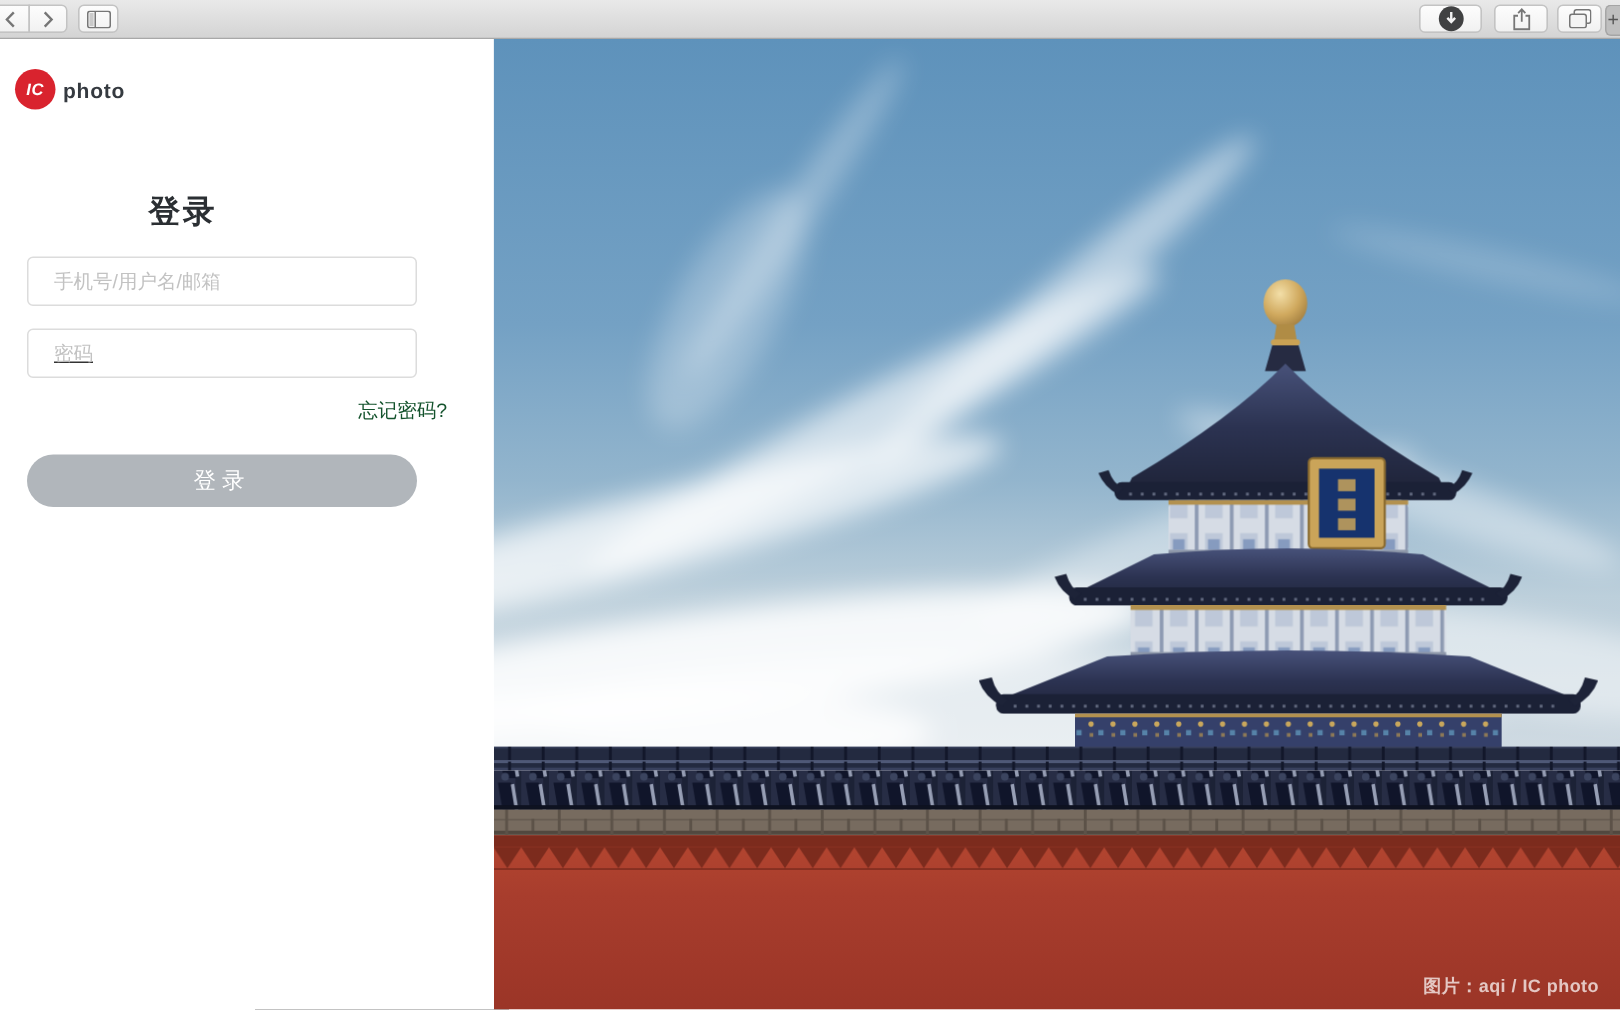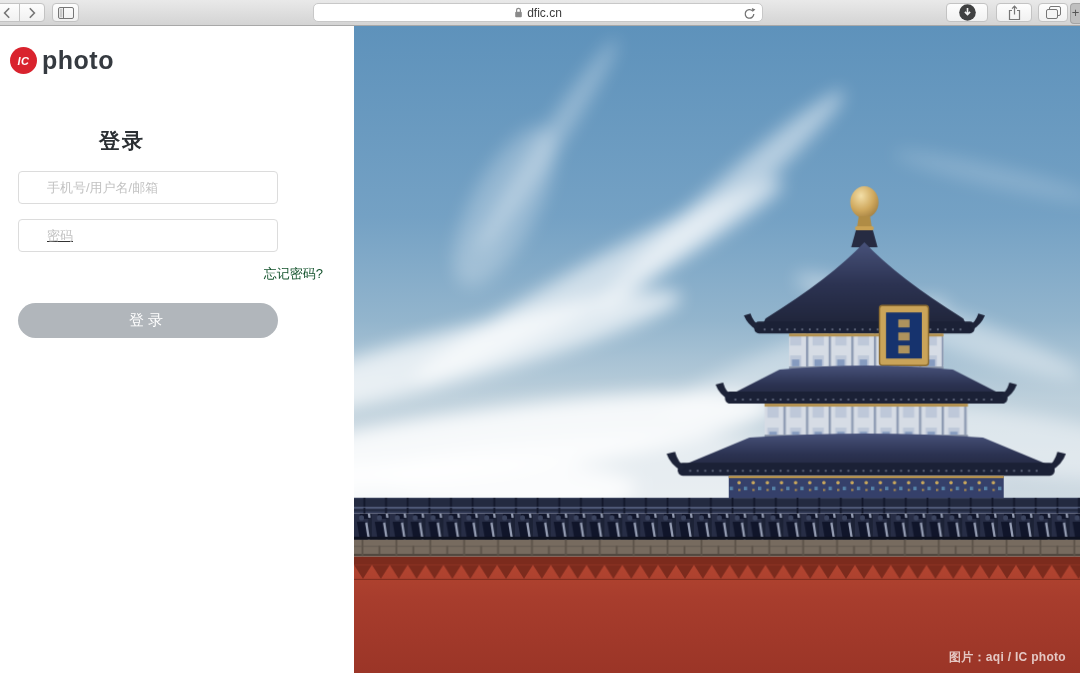--- a/index.html
+++ b/index.html
@@ -37,37 +37,37 @@
   .dl-btn{right:92px;width:42px;}
   .share-btn{right:48px;width:36px;}
   .tabs-btn{right:12px;width:30px;}
   .newtab-partial{
     position:absolute;right:0;top:3px;width:9px;height:19px;
     background:#bfbfbf;border:1px solid #a5a5a5;border-right:none;border-radius:4px 0 0 4px;
     color:#555;font-size:13px;line-height:17px;text-align:center;overflow:hidden;
   }
   
   .content{display:flex;height:647px;}
-  .login-panel{width:354px;position:relative;background:#fff;flex:none;}
+  .login-panel{width:329px;position:relative;background:#fff;flex:none;}
   .logo{position:absolute;left:10px;top:20px;display:flex;align-items:center;}
   .logo-badge{
     width:27px;height:27px;border-radius:50%;background:#d9232e;
     color:#fff;font-weight:bold;font-size:11px;letter-spacing:0.5px;
     display:flex;align-items:center;justify-content:center;font-style:italic;
   }
-  .logo-word{margin-left:5px;font-size:25px;font-weight:bold;color:#353a40;letter-spacing:0.5px;}
+  .logo-word{margin-left:5px;font-size:14px;font-weight:bold;color:#353a40;letter-spacing:0.5px;}
   .login-title{
     position:absolute;left:18px;top:101px;width:260px;margin:0;
     text-align:center;transform:translateX(-26px);
     font-size:21px;font-weight:bold;color:#2b2f33;letter-spacing:2px;
   }
   .field{
     position:absolute;left:18px;width:260px;height:33px;box-sizing:border-box;
     border:1px solid #dcdcdc;border-radius:4px;background:#fff;
-    font-size:13px;color:#333;padding:0 28px;outline:none;
+    font-size:13px;color:#333;padding:0 17px;outline:none;
     font-family:inherit;
   }
   .field::placeholder{color:#c2c2c2;}
   .field.username{top:145px;}
   .field.password{top:193px;text-decoration:underline;}
   .forgot-link{
     position:absolute;right:31px;top:239px;
     font-size:13px;color:#14532d;text-decoration:none;
   }
   .login-btn{
@@ -103,33 +103,20 @@
       </button>
     </div>
     <button class="tb-btn sidebar-btn">
       <svg width="16" height="12" viewBox="0 0 16 12">
         <rect x="0.5" y="0.5" width="15" height="11" rx="1.5" class="icon-stroke"></rect>
         <line x1="5.5" y1="0.5" x2="5.5" y2="11.5" class="icon-stroke"></line>
         <rect x="1.6" y="1.6" width="2.8" height="8.8" fill="#767676" opacity="0.35"></rect>
       </svg>
     </button>
 
-    <div class="addressbar">
-      <svg width="9" height="11" viewBox="0 0 9 11">
-        <path d="M2.6 5 V3.3 a1.9 1.9 0 0 1 3.8 0 V5" fill="none" stroke="#8a8a8a" stroke-width="1.2"></path>
-        <rect x="1.2" y="4.8" width="6.6" height="5.4" rx="1" fill="#8a8a8a"></rect>
-      </svg>
-      <span class="url">dfic.cn</span>
-      <button class="reload-btn">
-        <svg width="13" height="13" viewBox="0 0 13 13">
-          <path d="M10.8 7 a4.3 4.3 0 1 1 -1.2 -3.1" fill="none" stroke="#737373" stroke-width="1.3"></path>
-          <polygon points="8.9,1.1 12.4,2.5 9.5,5.1" fill="#737373"></polygon>
-        </svg>
-      </button>
-    </div>
 
     <button class="tb-btn dl-btn">
       <svg width="19" height="19" viewBox="0 0 19 19">
         <circle cx="9.5" cy="9.5" r="8.3" fill="#404142"></circle>
         <path d="M9.5 5 v6.2 M6.9 8.9 L9.5 11.6 L12.1 8.9" fill="none" stroke="#f2f2f2" stroke-width="1.6"></path>
       </svg>
     </button>
     <button class="tb-btn share-btn">
       <svg width="13" height="16" viewBox="0 0 13 16">
         <path d="M4 5.5 H1.5 V14.5 H11.5 V5.5 H9" class="icon-stroke" stroke-width="1.2"></path>

